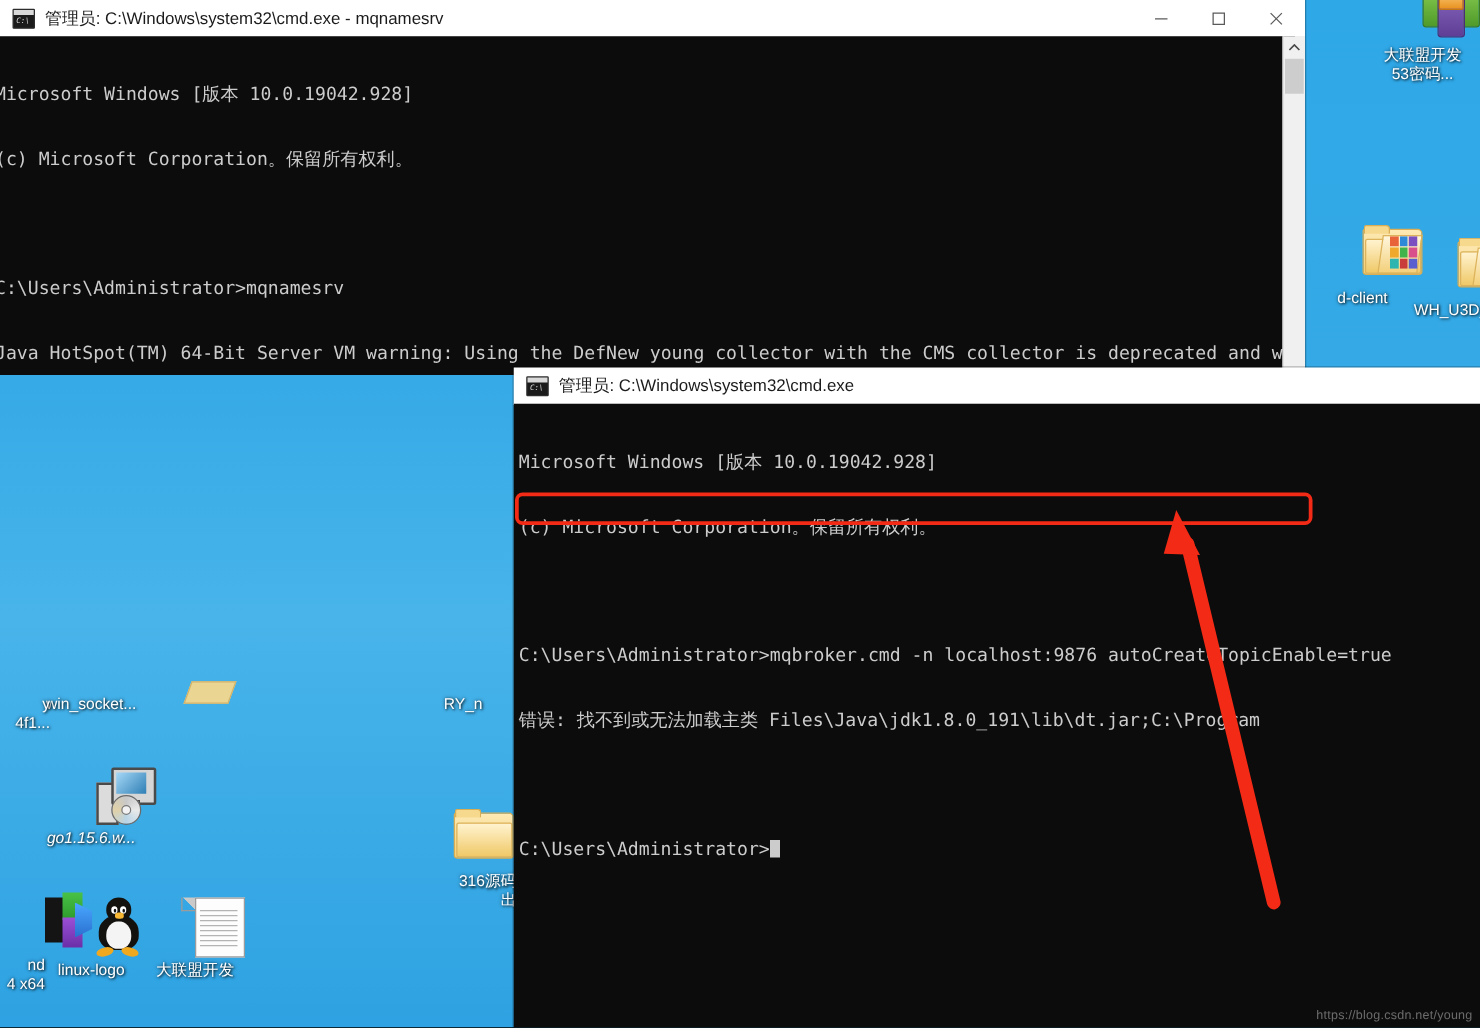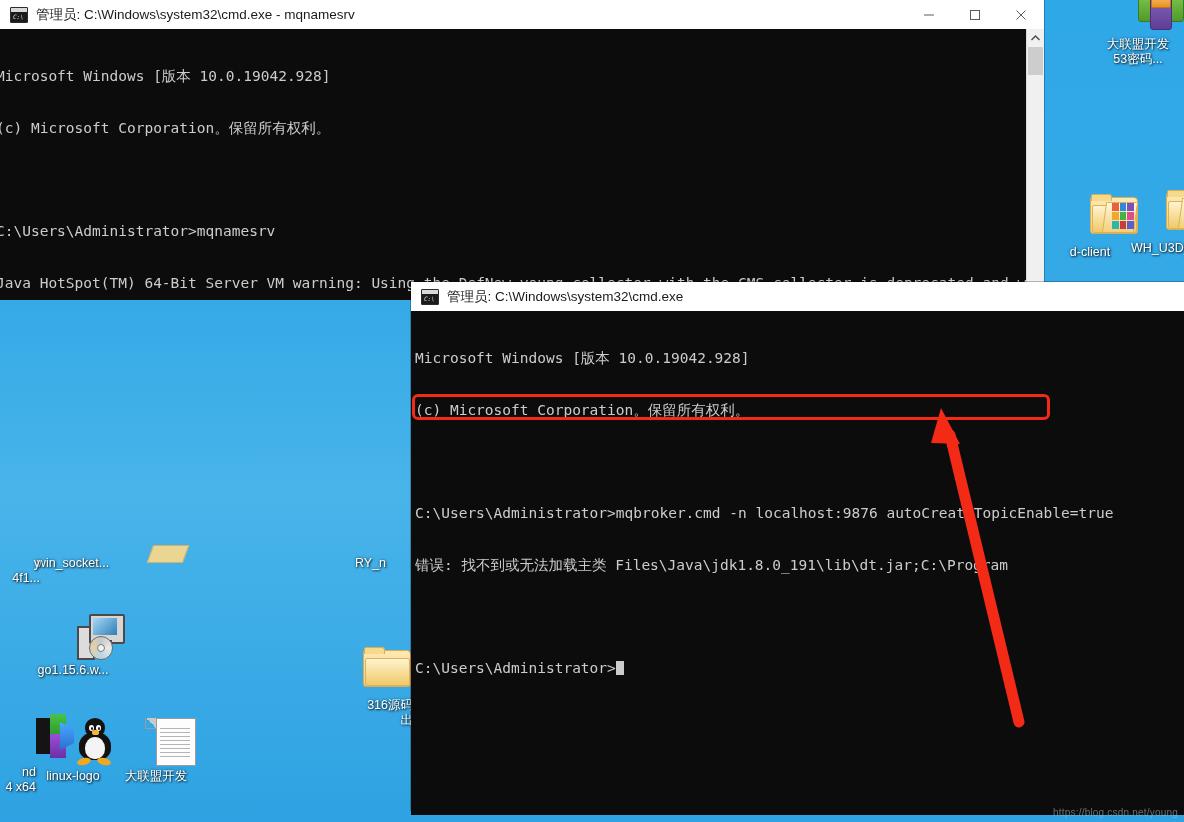--- a/index.html
+++ b/index.html
@@ -138,21 +138,21 @@
   <div class="desktop">
 
     <div class="desk-icon" style="left:1092px;top:-14px;width:92px;">
       <span class="glyph">
         <span class="rar"><i class="b1"></i><i class="b2"></i><i class="b3"></i></span>
       </span>
       <span class="lbl" style="white-space:pre-line">大联盟开发
 53密码...</span>
     </div>
 
-    <div class="desk-icon" style="left:1042px;top:194px;">
+    <div class="desk-icon" style="left:1042px;top:180px;">
       <span class="glyph">
         <span class="folder">
           <i class="back"></i><i class="tab"></i><i class="front"></i>
           <i class="open-flap"></i>
           <span class="tiles">
             <i style="background:#e8623a"></i>
               <i style="background:#2e8ad8"></i>
               <i style="background:#7b4fc0"></i>
             <i style="background:#f0a92c"></i>
               <i style="background:#40b34a"></i>
@@ -183,21 +183,21 @@
 
     <div class="desk-icon" style="left:-40px;top:556px;text-align:right;width:80px;">
       <span class="lbl" style="white-space:pre-line">y
 4f1...</span>
     </div>
 
     <div class="desk-icon" style="left:355px;top:556px;text-align:left;">
       <span class="lbl">RY_n</span>
     </div>
 
-    <div class="desk-icon" style="left:25px;top:612px;">
+    <div class="desk-icon" style="left:25px;top:612px;font-style:italic;">
       <span class="glyph">
         <span class="pc">
           <i class="tower"></i><i class="monitor"></i><i class="screen"></i><i class="stand"></i>
           <i class="cd"></i><i class="cdh"></i>
         </span>
       </span>
       <span class="lbl">go1.15.6.w...</span>
     </div>
 
     <div class="desk-icon" style="left:355px;top:647px;text-align:left;">
@@ -288,21 +288,21 @@
     <div class="vscroll" style="top:29px;height:266px;">
       <div class="arrow">
         <svg width="9" height="6" viewBox="0 0 9 6">
             <path d="M0.5 5 L4.5 1 L8.5 5" fill="none" stroke="#4a4a4a" stroke-width="1.4"></path>
           </svg>
       </div>
       <div class="thumb" style="top:18px;height:28px;"></div>
     </div>
   </div>
 
-  <div class="cmdwin" style="left:411px;top:282px;width:773px;height:528px;">
+  <div class="cmdwin" style="left:411px;top:294px;width:773px;height:528px;">
     <div class="titlebar">
       <span class="tb-icon">
         <i class="bar"></i>
           <i class="pr">C:\</i>
       </span>
       <span class="tb-title">管理员: C:\Windows\system32\cmd.exe</span>
     </div>
 
     <div class="console" style="position:absolute;left:0;top:29px;width:773px;height:499px;padding:5px 0 0 4px;">
       <div class="line">Microsoft Windows [版本 10.0.19042.928]</div>

